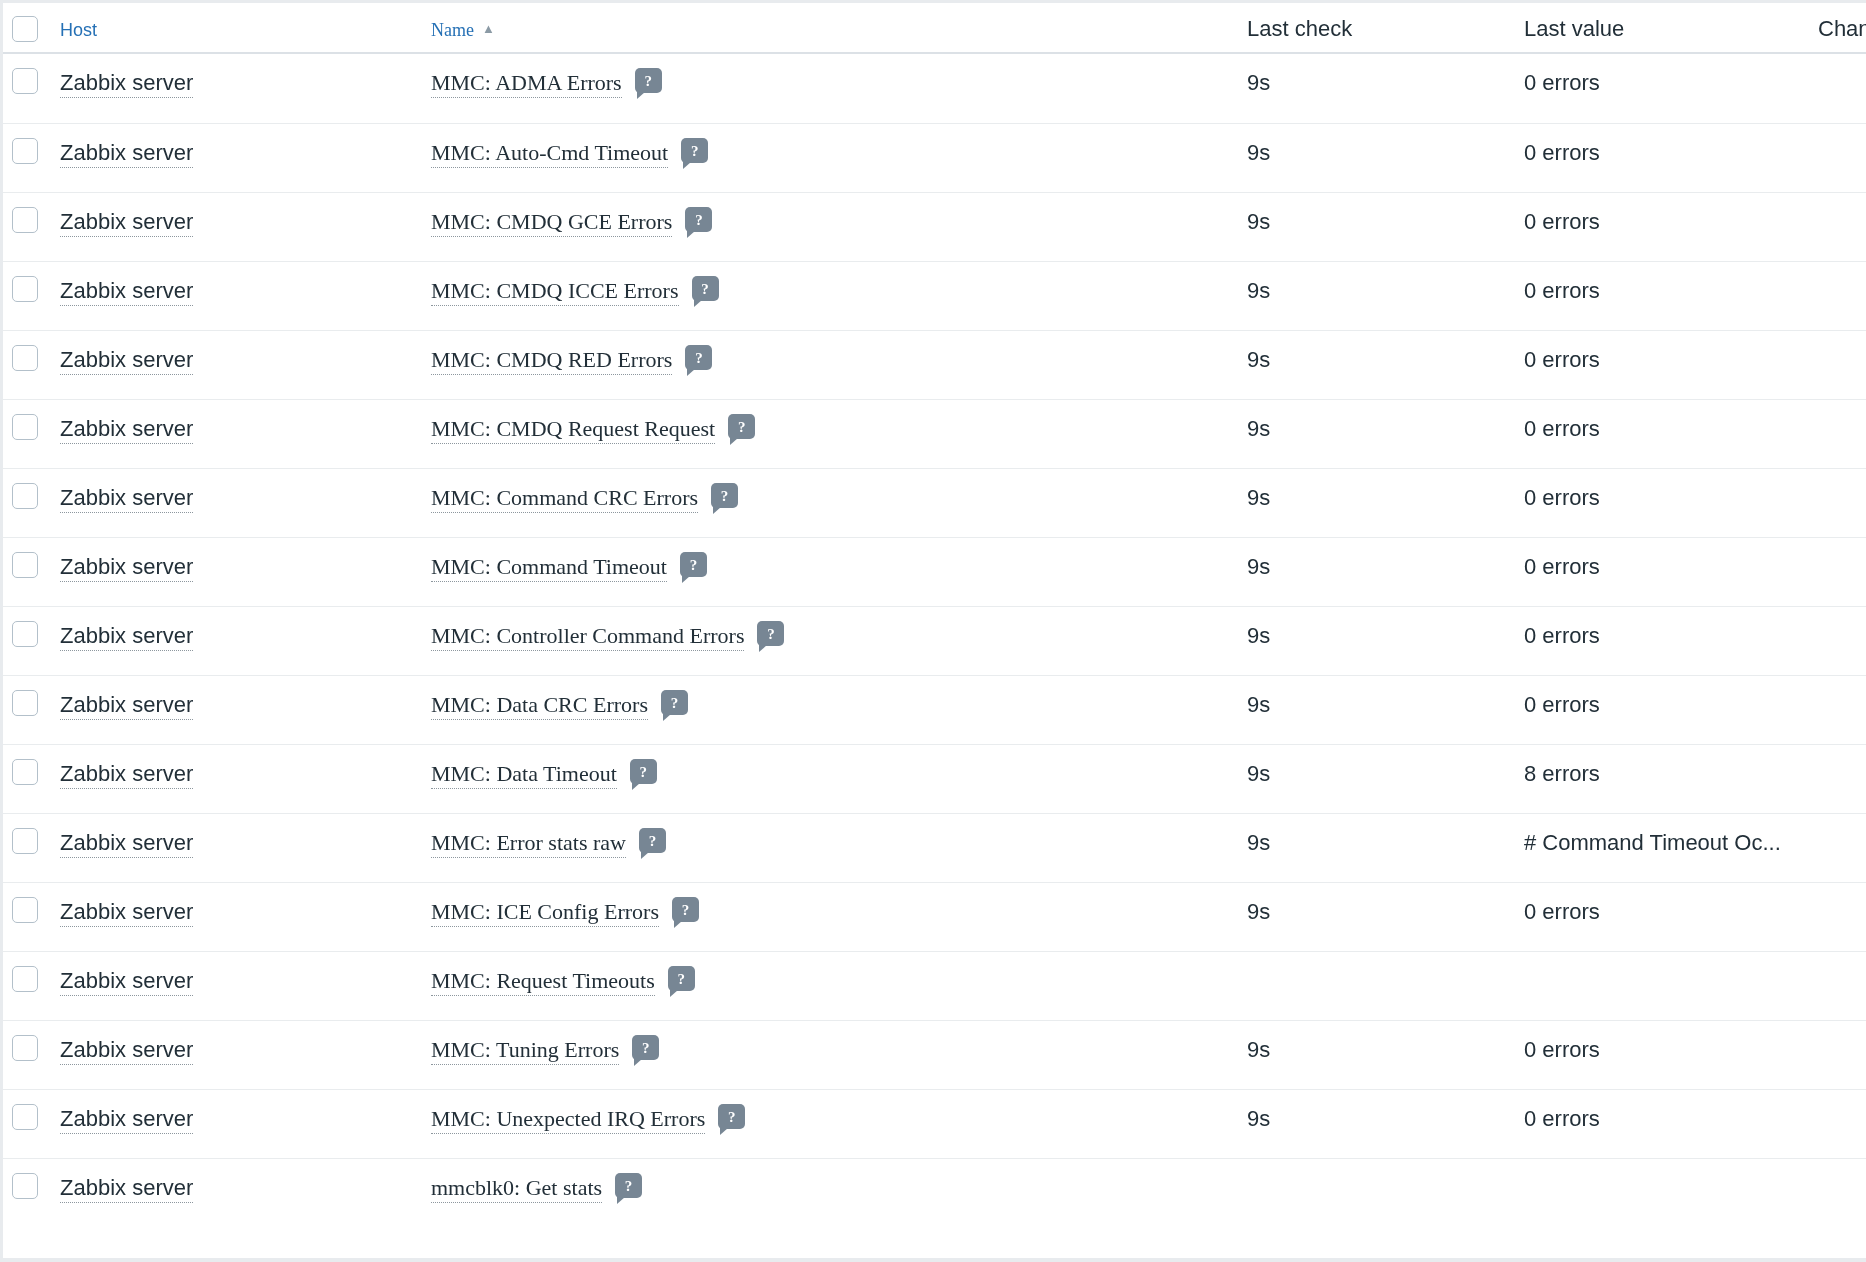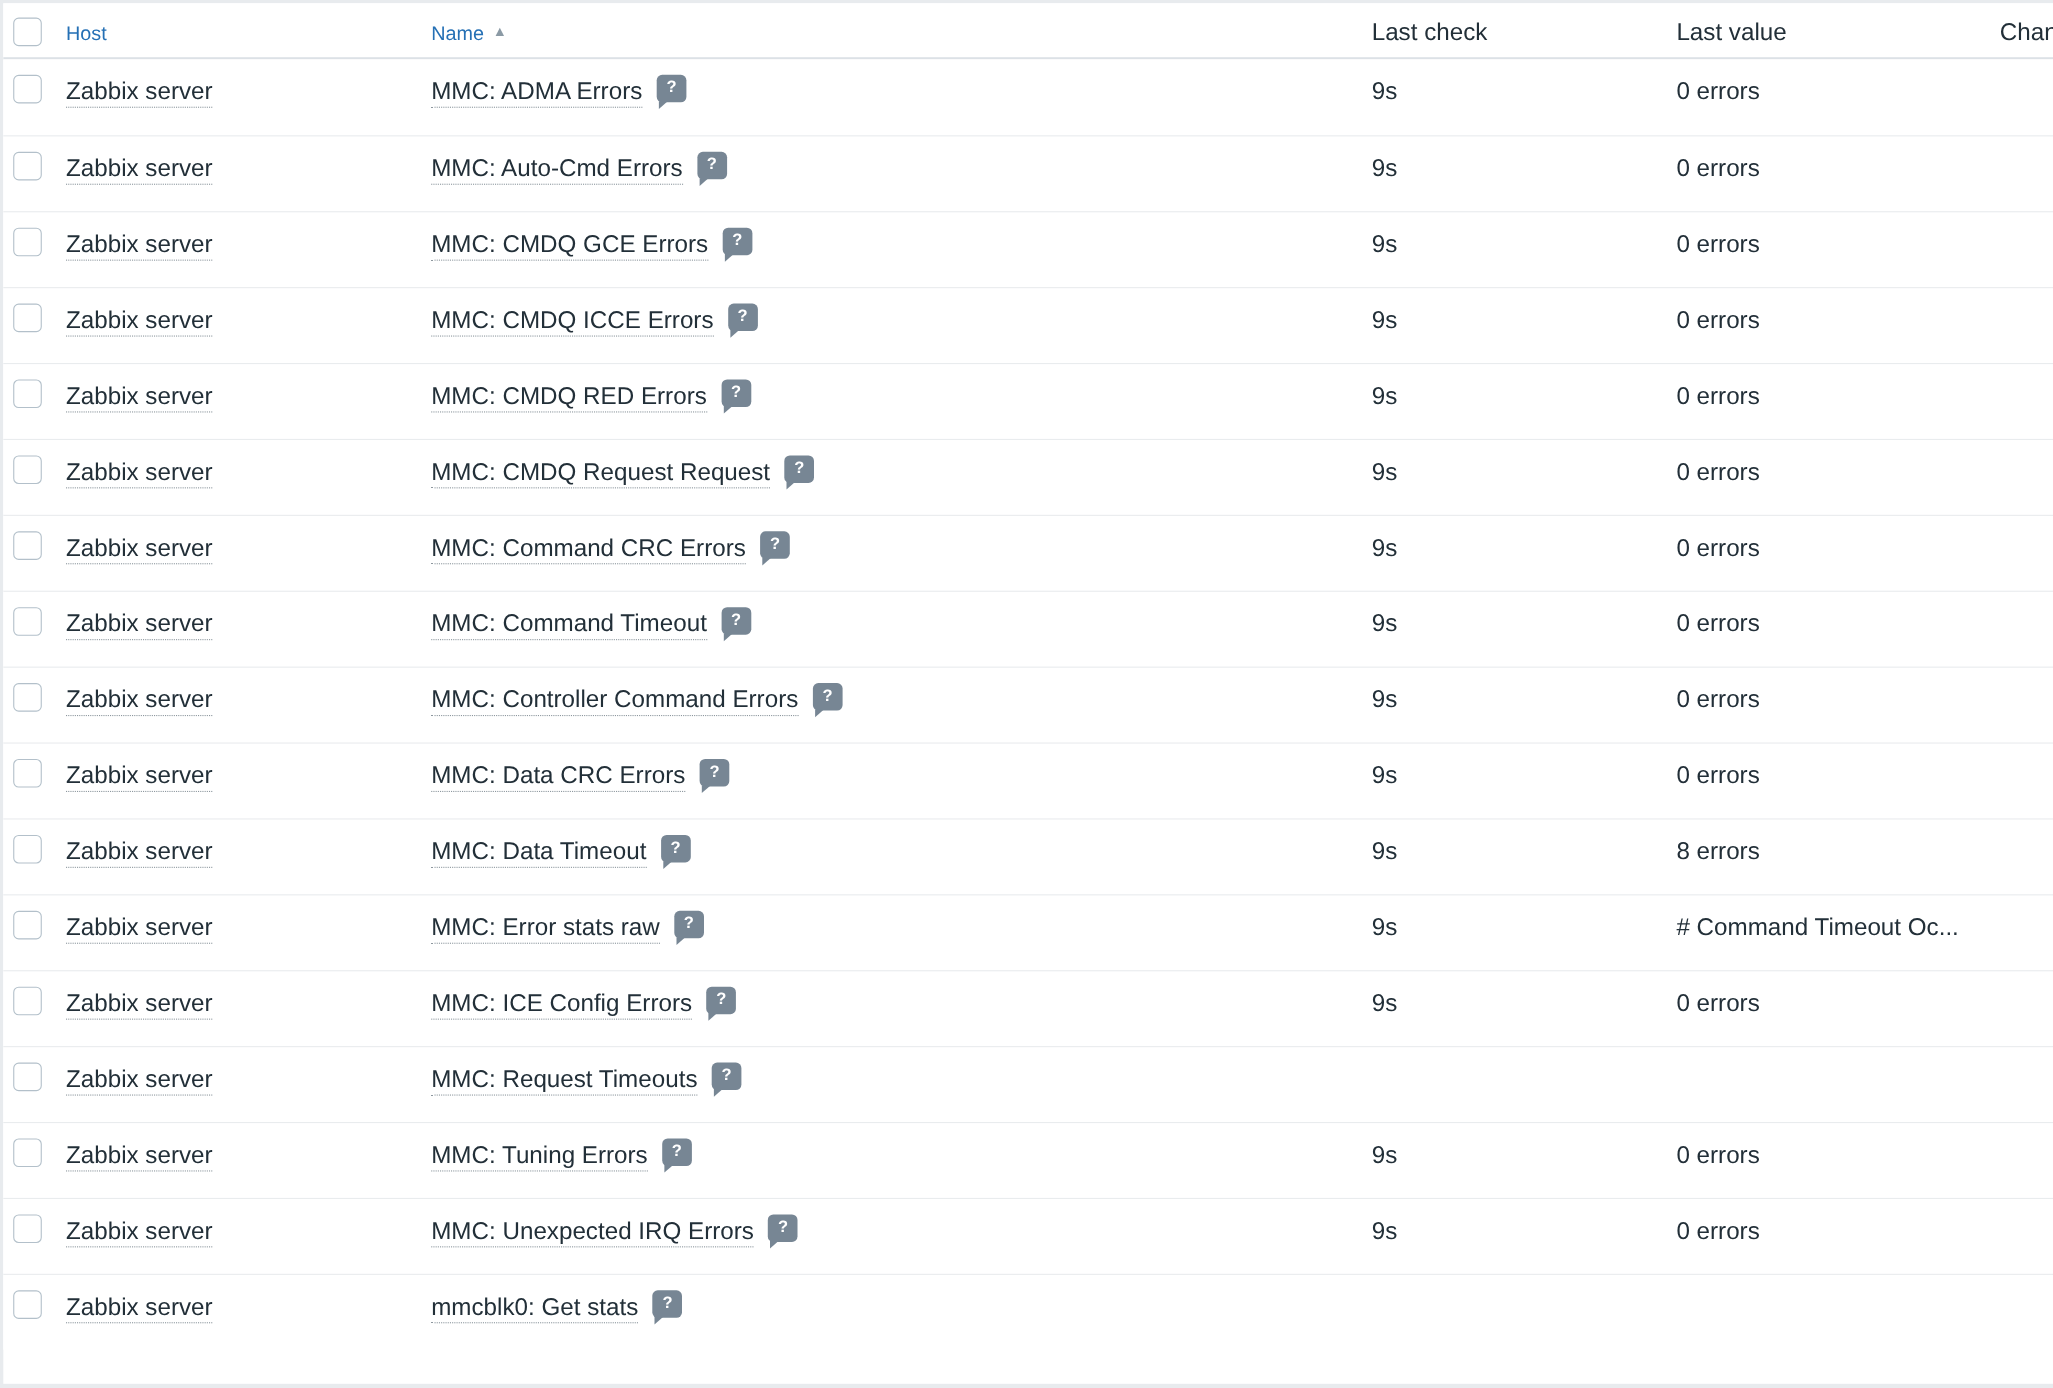--- a/index.html
+++ b/index.html
@@ -51,21 +51,21 @@
   .cell {
     position: absolute;
     top: 16px;
     line-height: 26px;
     font-size: 22px;
     color: #222f38;
     white-space: nowrap;
   }
   .c-check     { left: 9px;    width: 44px; top: 14px; }
   .c-host      { left: 57px;   }
-  .c-name      { left: 389px;  }
+  .c-name      { left: 428px; font-family: Liberation Serif, serif;  }
   .c-lastcheck { left: 1224px; margin-left: 20px; }
   .c-lastvalue { left: 1521px; }
   .c-change    { left: 1815px; }
   
   .checkbox {
     display: inline-block;
     width: 26px; height: 26px;
     border: 1px solid #b3c0ca;
     border-radius: 5px;
     background: #ffffff;
@@ -144,21 +144,21 @@
   </div>
 
   <div class="row">
     <div class="cell c-check">
       <span class="checkbox"></span>
     </div>
     <div class="cell c-host">
       <a class="link-dotted">Zabbix server</a>
     </div>
     <div class="cell c-name">
-      <a class="link-dotted">MMC: Auto-Cmd Errors</a><span class="hint-bubble">?</span>
+      <a class="link-dotted">MMC: Auto-Cmd Timeout</a><span class="hint-bubble">?</span>
     </div>
     <div class="cell c-lastcheck">9s</div>
     <div class="cell c-lastvalue">0 errors</div>
     <div class="cell c-change"></div>
   </div>
 
   <div class="row">
     <div class="cell c-check">
       <span class="checkbox"></span>
     </div>

